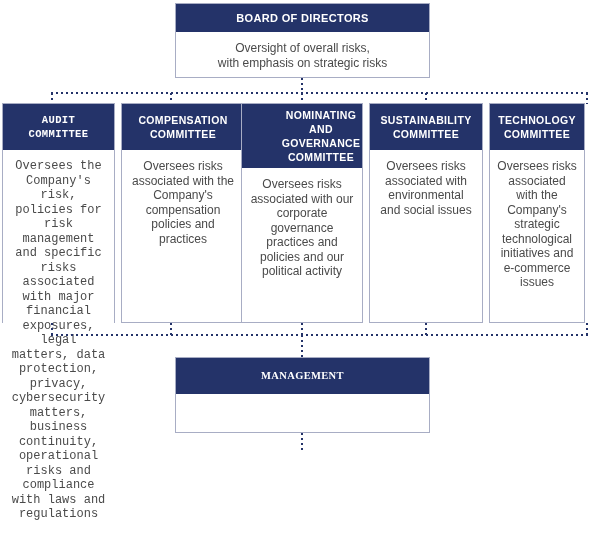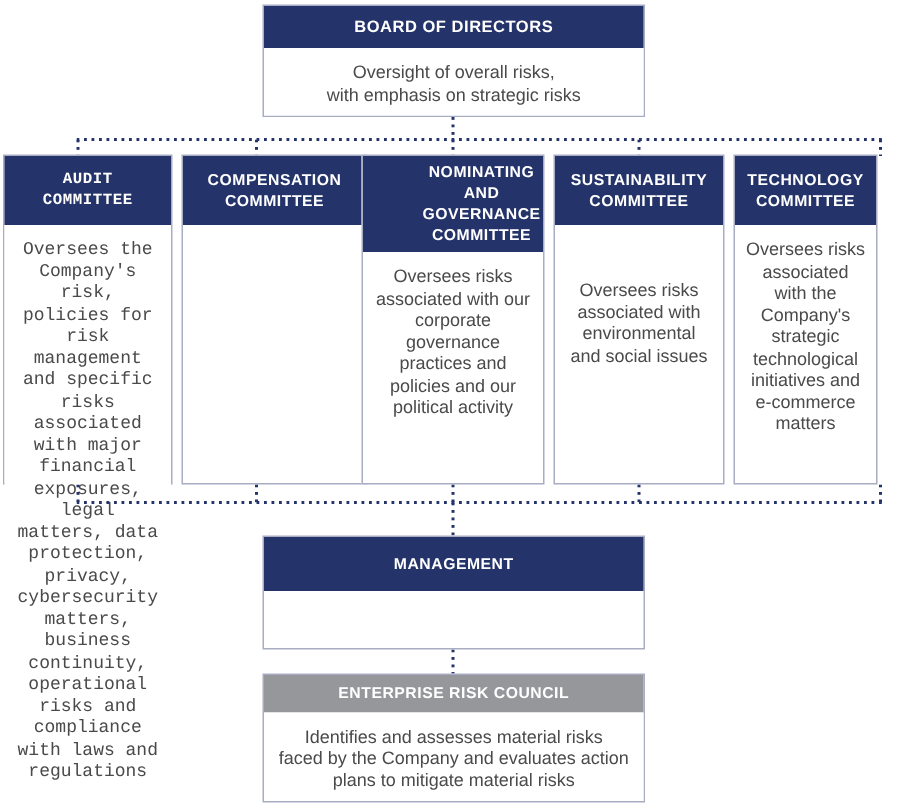--- a/index.html
+++ b/index.html
@@ -74,33 +74,33 @@
     top: 103px;
     height: 220px;
   }
   .committee .node-header {
     min-height: 46px;
     align-items: center;
   }
   #committee-0 { left: 2px;   width: 113px; font-family: Liberation Mono, monospace; }
   #committee-1 { left: 121px; width: 124px; }
   #committee-2 { left: 241px; width: 122px; }
-  #committee-3 { left: 369px; width: 114px; gap: 27px; }
+  #committee-3 { left: 369px; width: 114px; }
   #committee-4 { left: 489px; width: 96px; justify-content: flex-end; }
 
   #committee-2 .node-header { min-height: 46px; padding-left: 42px; }
 
   
   #management {
     left: 175px;
     top: 357px;
     width: 255px;
     height: 76px;
   }
-  #management .node-header { height: 36px; }
+  #management .node-header { height: 36px; font-family: Liberation Serif, serif; }
 
   
   #erc {
     left: 175px;
     top: 449px;
     width: 255px;
     height: 86px;
   }
   #erc .node-header { height: 36px; }
 
@@ -155,49 +155,46 @@
   <div class="conn-v" id="conn-c3-up"></div>
   <div class="conn-v" id="conn-c4-up"></div>
 
   <div class="node committee" id="committee-0">
     <div class="node-header">AUDIT<br>COMMITTEE</div>
     <div class="node-body">Oversees the Company's risk, policies for risk management and specific risks associated with major financial exposures, legal matters, data protection, privacy, cybersecurity matters, business continuity, operational risks and compliance with laws and regulations</div>
   </div>
 
   <div class="node committee" id="committee-1">
     <div class="node-header">COMPENSATION<br>COMMITTEE</div>
+    <div class="node-body">Oversees risks associated with the Company's compensation policies and practices</div>
   </div>
 
   <div class="node committee" id="committee-2">
     <div class="node-header">NOMINATING AND<br>GOVERNANCE<br>COMMITTEE</div>
     <div class="node-body">Oversees risks associated with our corporate governance practices and policies and our political activity</div>
   </div>
 
   <div class="node committee" id="committee-3">
     <div class="node-header">SUSTAINABILITY<br>COMMITTEE</div>
     <div class="node-body">Oversees risks associated with environmental and social issues</div>
   </div>
 
   <div class="node committee" id="committee-4">
     <div class="node-header">TECHNOLOGY<br>COMMITTEE</div>
-    <div class="node-body">Oversees risks associated with the Company's strategic technological initiatives and e-commerce matters</div>
+    <div class="node-body">Oversees risks associated with the Company's strategic technological initiatives and e-commerce issues</div>
   </div>
 
   <div class="conn-v" id="conn-c0-dn"></div>
   <div class="conn-v" id="conn-c1-dn"></div>
   <div class="conn-v" id="conn-c2-dn"></div>
   <div class="conn-v" id="conn-c3-dn"></div>
   <div class="conn-v" id="conn-c4-dn"></div>
   <div class="conn-h" id="conn-bus-bottom"></div>
   <div class="conn-v" id="conn-mgmt-up"></div>
 
   <div class="node" id="management">
     <div class="node-header">MANAGEMENT</div>
   </div>
 
   <div class="conn-v" id="conn-mgmt-erc"></div>
 
-  <div class="node" id="erc">
-    <div class="node-header gray">ENTERPRISE RISK COUNCIL</div>
-    <div class="node-body">Identifies and assesses material risks<br>faced by the Company and evaluates action<br>plans to mitigate material risks</div>
-  </div>
 
 </div>
 
 </body></html>

